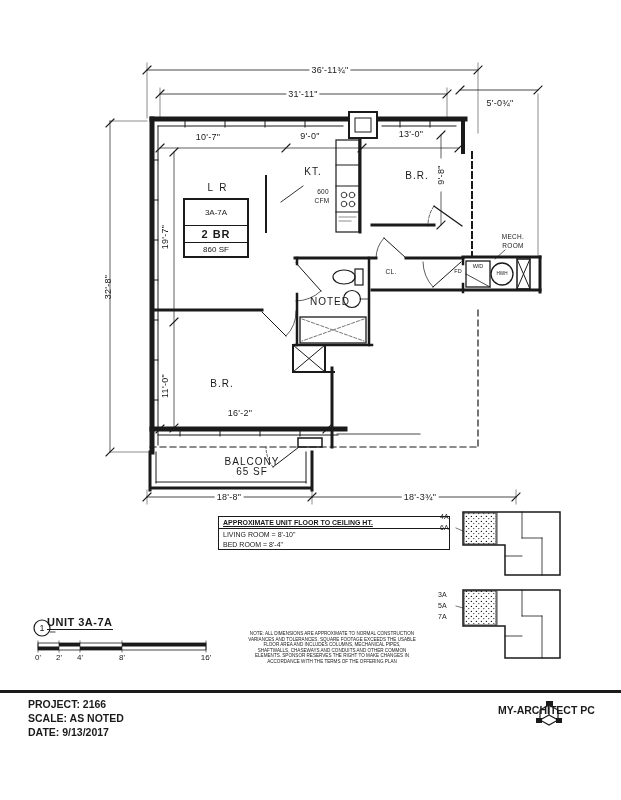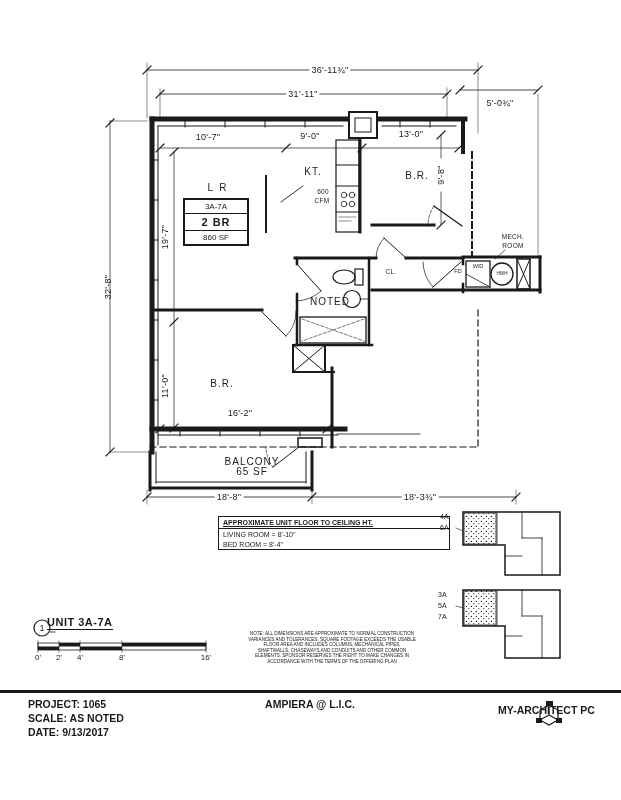--- a/index.html
+++ b/index.html
@@ -9,21 +9,21 @@
   .lbl{position:absolute;transform:translate(-50%,-50%);white-space:nowrap;line-height:1;}
   .rot{transform:translate(-50%,-50%) rotate(-90deg);}
   .dim{font-size:9px;background:#fff;padding:0 2px;letter-spacing:.3px;}
   .dim-nobg{font-size:9px;letter-spacing:.3px;}
   .room{font-size:10px;letter-spacing:1px;}
   .small{font-size:6.5px;letter-spacing:.3px;}
   .tiny{font-size:5.5px;letter-spacing:0;}
   .micro{font-size:4.6px;}
   .tagbox{position:absolute;left:183px;top:198px;width:62px;border:2px solid #1a1a1a;
           background:#fff;text-align:center;}
-  .tagbox .r1{font-size:8px;padding:2px 0;border-bottom:1.5px solid #1a1a1a;}
+  .tagbox .r1{font-size:8px;padding:8px 0;border-bottom:1.5px solid #1a1a1a;}
   .tagbox .r2{font-size:11px;font-weight:bold;padding:2px 16px;border-bottom:1.5px solid #1a1a1a;letter-spacing:1px;}
   .tagbox .r3{font-size:8px;padding:2px 10px;}
   .ceilbox{position:absolute;left:218px;top:516px;width:230px;border:1.5px solid #1a1a1a;background:#fff;}
   .ceilbox .c1{font-size:7px;font-weight:bold;padding:2px 4px;border-bottom:1px solid #1a1a1a;text-decoration:underline;}
   .ceilbox .c2,.ceilbox .c3{font-size:7px;padding:2px 4px 1px 4px;}
   .unit-title{position:absolute;left:47px;top:616px;font-size:11px;font-weight:bold;
               border-bottom:1.2px solid #1a1a1a;padding-bottom:1px;letter-spacing:.5px;}
   .notes{position:absolute;left:224px;top:631px;width:216px;text-align:center;line-height:5.6px;}
   .footer-left{position:absolute;left:28px;top:697px;font-size:10.5px;font-weight:bold;line-height:14px;}
   .footer-center{position:absolute;left:230px;top:697px;width:160px;text-align:center;
@@ -260,22 +260,21 @@
   <div class="notes">
     <div class="micro">NOTE: ALL DIMENSIONS ARE APPROXIMATE TO NORMAL CONSTRUCTION</div>
     <div class="micro">VARIANCES AND TOLERANCES. SQUARE FOOTAGE EXCEEDS THE USABLE</div>
     <div class="micro">FLOOR AREA AND INCLUDES COLUMNS, MECHANICAL PIPES,</div>
     <div class="micro">SHAFTWALLS, CHASEWAYS AND CONDUITS AND OTHER COMMON</div>
     <div class="micro">ELEMENTS. SPONSOR RESERVES THE RIGHT TO MAKE CHANGES IN</div>
     <div class="micro">ACCORDANCE WITH THE TERMS OF THE OFFERING PLAN</div>
   </div>
 
   <div class="footer-left">
-    <div>PROJECT: 1065</div>
+    <div>PROJECT: 2166</div>
     <div>SCALE: AS NOTED</div>
     <div>DATE: 9/13/2017</div>
   </div>
   <div class="footer-center">
-    <div>AMPIERA @ L.I.C.</div>
   </div>
   <div class="footer-right">MY-ARCHITECT PC</div>
 
 </div>
 
 </body></html>

